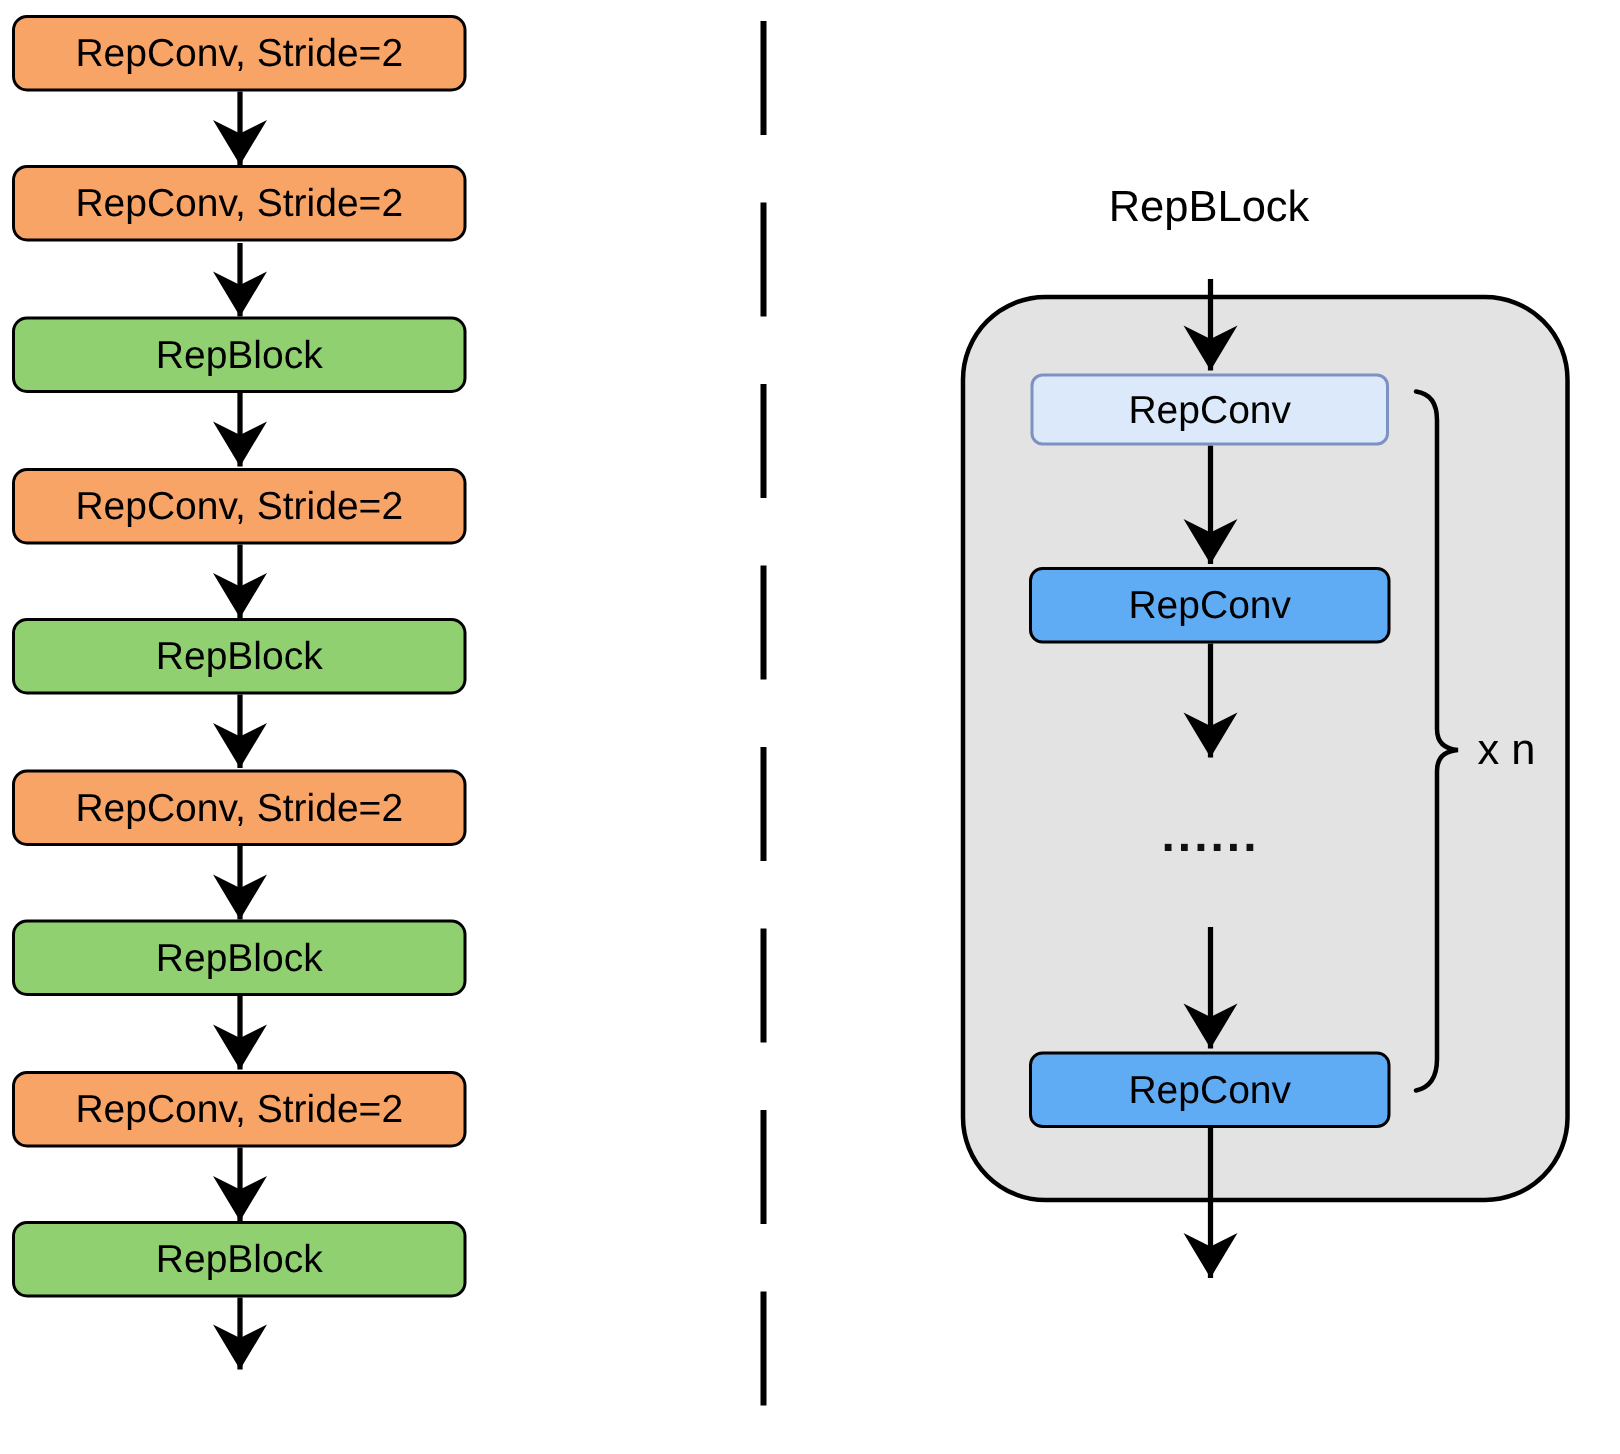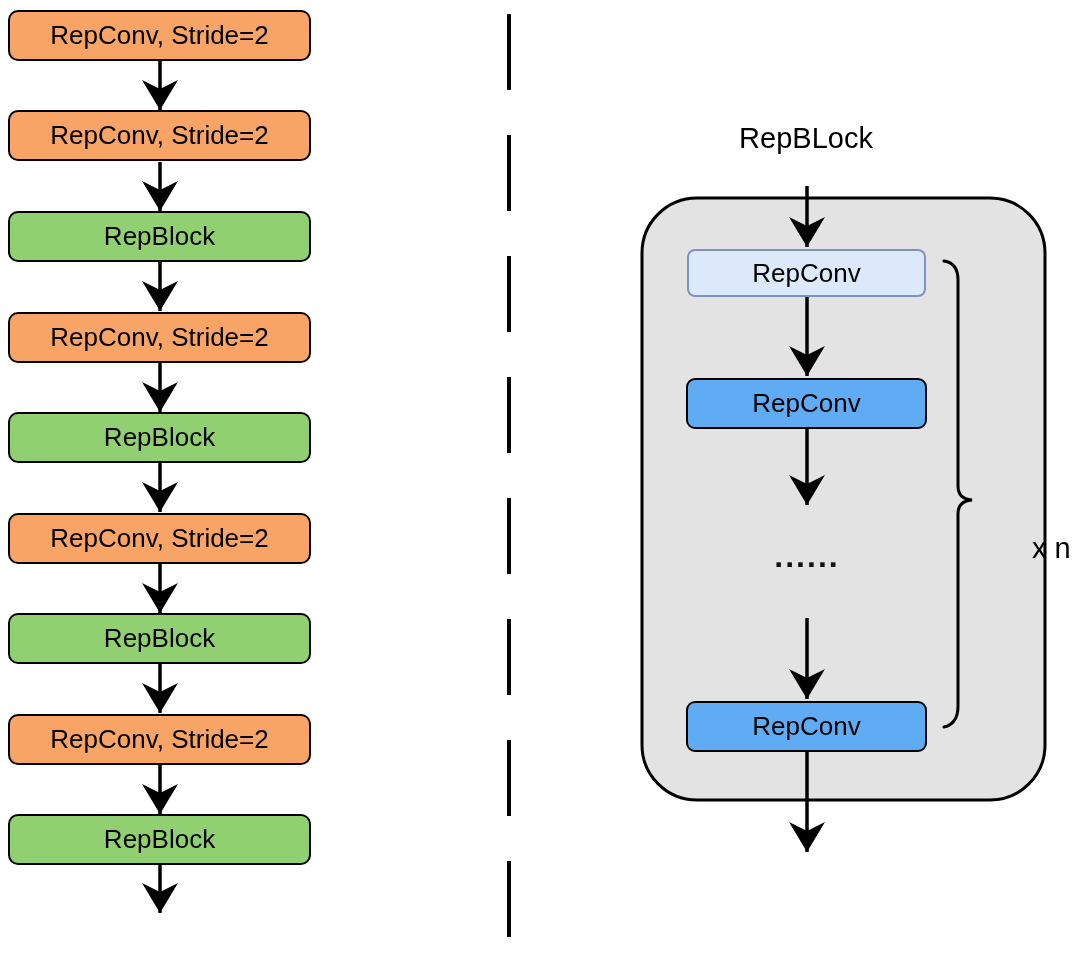--- a/index.html
+++ b/index.html
@@ -49,26 +49,25 @@
     text-align: center;
     font-size: 32px;
     font-weight: bold;
     letter-spacing: 2px;
     color: #111111;
     line-height: 32px;
   }
   .xn {
     position: absolute;
     z-index: 2;
-    left: 1032px;
+    left: 985px;
     top: 484px;
     font-size: 29px;
     color: #000000;
     white-space: nowrap;
-    margin-top: 48px;
   }
 </style>
 </head>
 <body>
 
 <div class="canvas">
 
   <svg class="lines" width="1080" height="969">
     <defs>
       <marker id="ah" markerWidth="31" markerHeight="38" refX="30" refY="18" orient="auto" markerUnits="userSpaceOnUse" overflow="visible">

